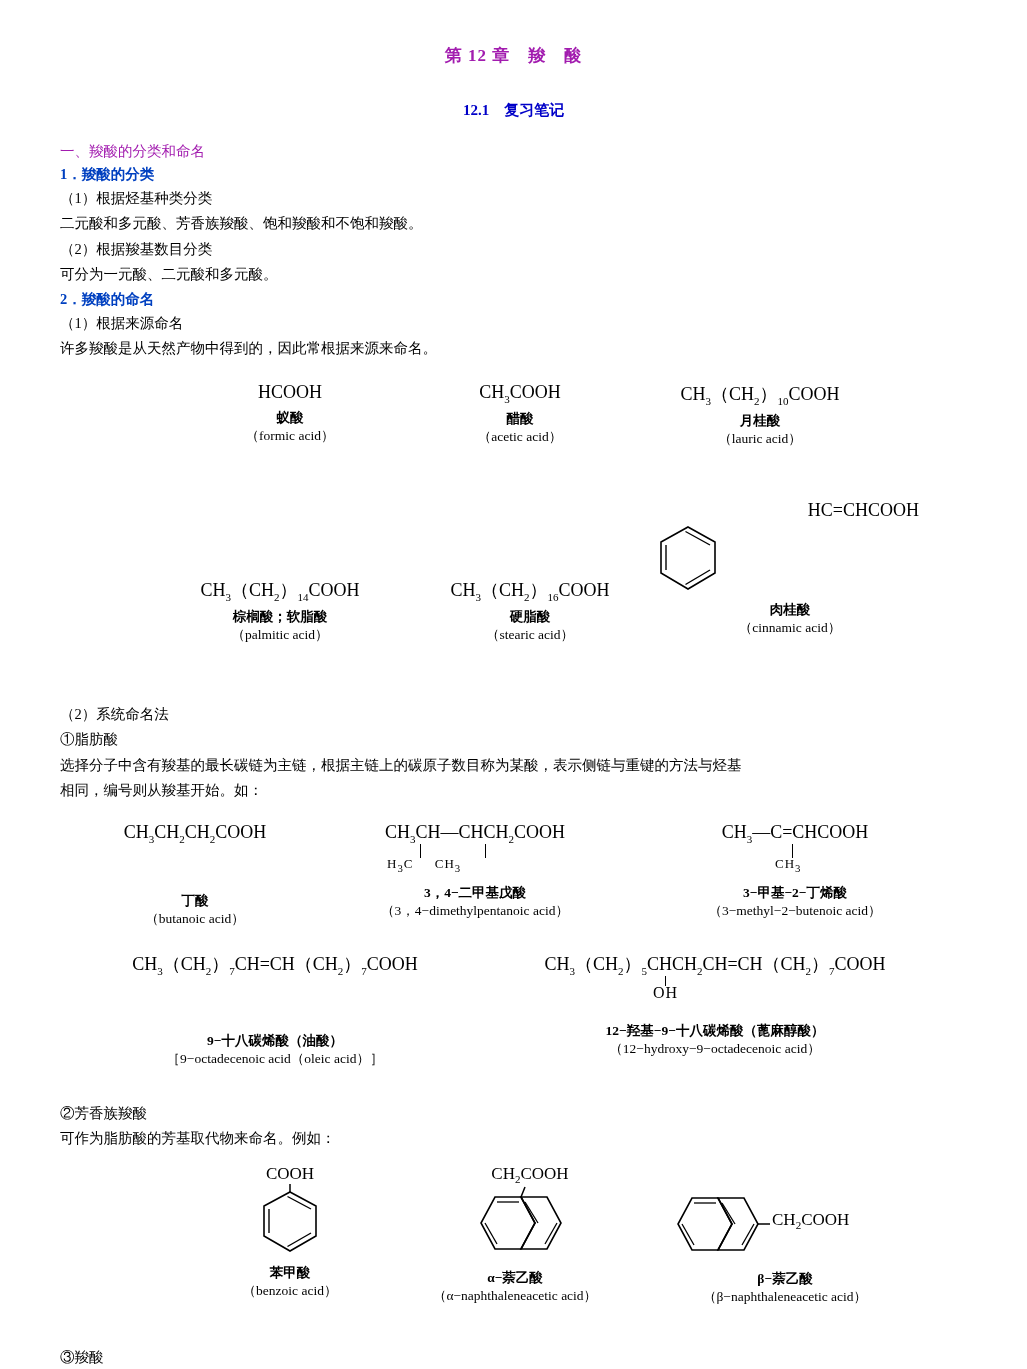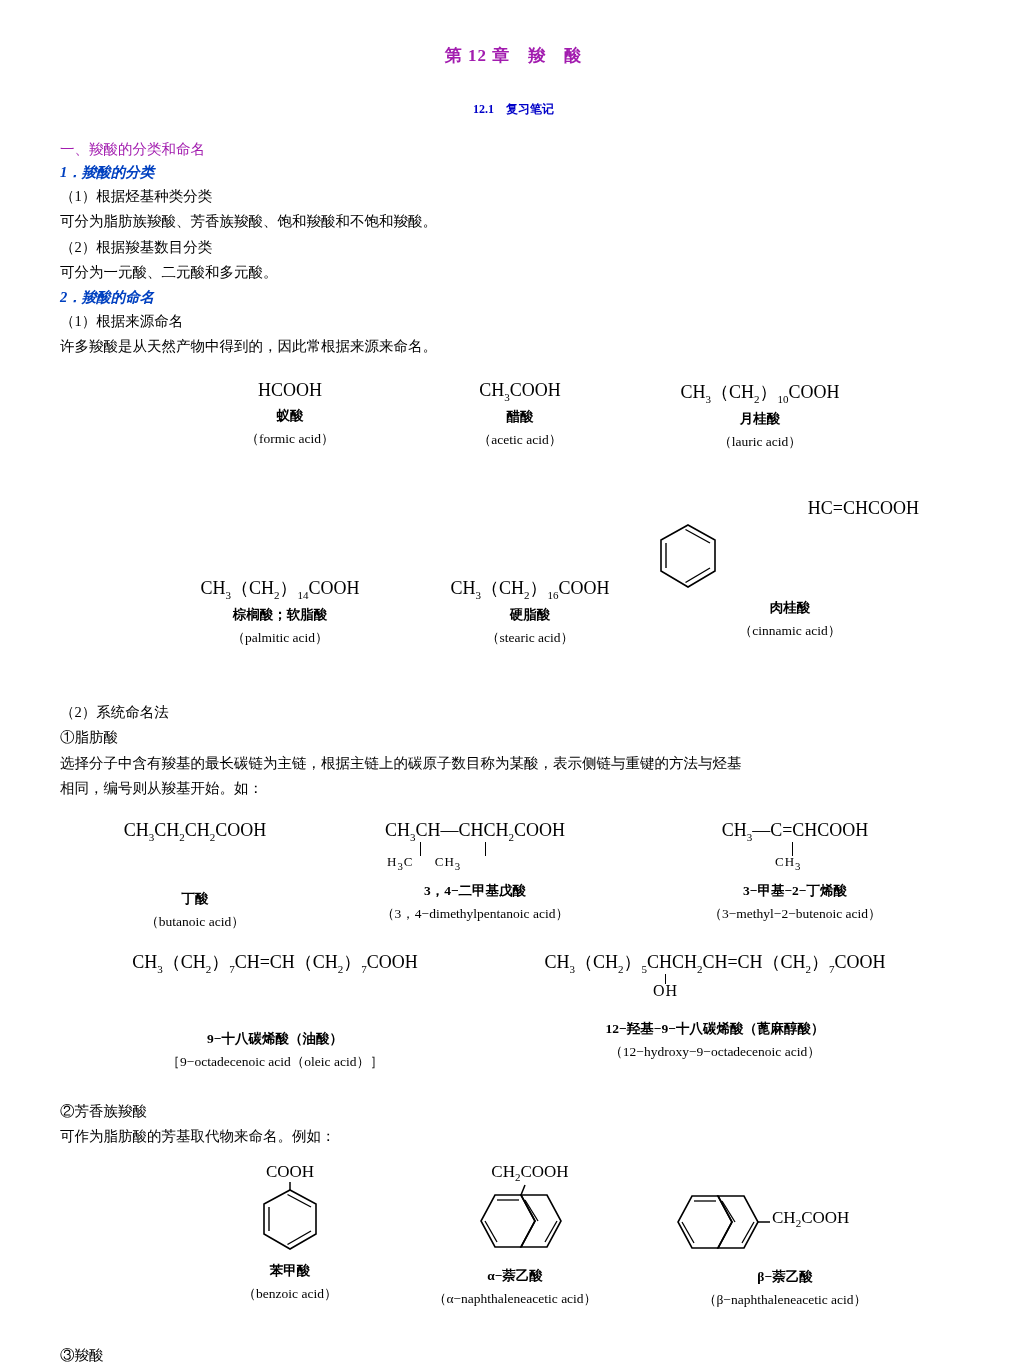--- a/index.html
+++ b/index.html
@@ -18,35 +18,34 @@
     color:#a21caf;
     font-weight:bold;
     font-size:17px;
     letter-spacing:1px;
     margin: 8px 0 0 0;
   }
   .section-title {
     text-align:center;
     color:#0000c8;
     font-weight:bold;
-    font-size:12px;
+    font-size:15px;
     margin: 34px 0 0 0;
   }
 
   .blue-head {
     color:#a21caf;
     font-size:14.5px;
     margin-top:22px;
   }
   .blue-sub {
     color:#0040c0;
     font-size:14.5px;
     font-weight:bold;
     margin-top:4px;
-    font-style:italic;
   }
   .txt {
     font-size:14.5px;
     margin-top:3px;
     line-height:1.55;
   }
   .txt.wrap { text-align:justify; }
 
   
   .chem-row { position:relative; margin-top:14px; }
@@ -58,21 +57,20 @@
   }
   .formula sub { font-size:11px; }
   .cn-name {
     font-size:13.5px;
     font-weight:bold;
     margin-top:6px;
     white-space:nowrap;
   }
   .en-name {
     font-size:13.5px;
-    margin-top:5px;
     white-space:nowrap;
   }
 
   
   .ring { display:block; margin:0 auto; }
 
   .sub-branch {
     font-size:13px;
     white-space:nowrap;
     letter-spacing:1px;
@@ -82,21 +80,21 @@
 <body>
 
 <div class="page">
 
   <div class="chapter-title">第 12 章　羧　酸</div>
   <div class="section-title">12.1　复习笔记</div>
 
   <div class="blue-head">一、羧酸的分类和命名</div>
   <div class="blue-sub">1．羧酸的分类</div>
   <div class="txt">（1）根据烃基种类分类</div>
-  <div class="txt">可分为脂肪族羧酸、芳香族羧酸、饱和羧酸和不饱和羧酸。</div>
+  <div class="txt">二元酸和多元酸、芳香族羧酸、饱和羧酸和不饱和羧酸。</div>
   <div class="txt">（2）根据羧基数目分类</div>
   <div class="txt">可分为一元酸、二元酸和多元酸。</div>
   <div class="blue-sub">2．羧酸的命名</div>
   <div class="txt">（1）根据来源命名</div>
   <div class="txt">许多羧酸是从天然产物中得到的，因此常根据来源来命名。</div>
 
   <div class="chem-row" style="height:112px;">
     <div class="chem-col" style="left:130px; top:8px; width:200px;">
       <div class="formula">HCOOH</div>
       <div class="cn-name">蚁酸</div>

